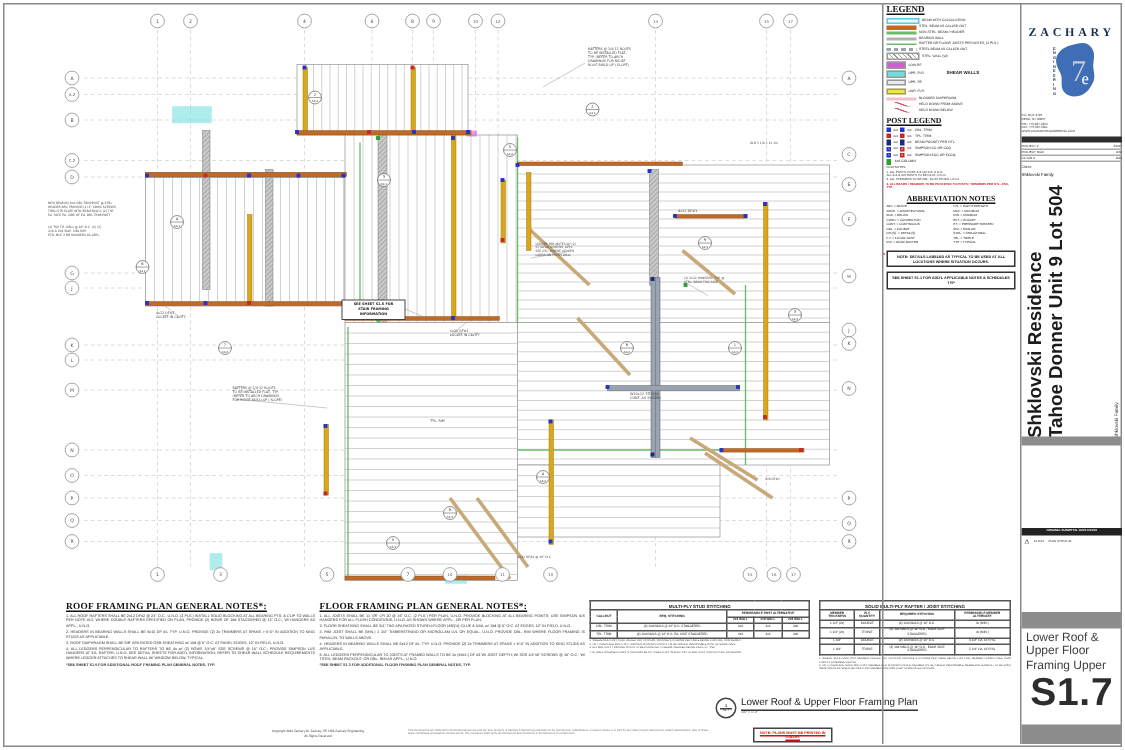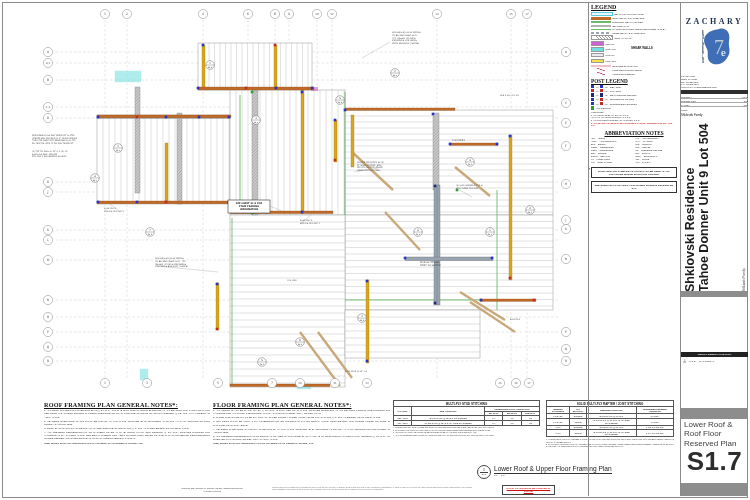--- a/index.html
+++ b/index.html
@@ -816,21 +816,21 @@
   <div class="gbar" style="top:291px;height:6px;"></div>
   <div class="sub-bar">ORIGINAL SUBMITTAL DATE 6/14/24</div>
   <div class="rev-row">
     <span class="tri">△<b>1</b></span>
     <span>10.8.24</span>
     <span>PLAN CHECK #1</span>
   </div>
   <div class="gbar" style="top:408px;height:11px;"></div>
   <div class="tb-title">
     <div>Lower Roof &amp;</div>
-    <div>Roof Floor</div>
-    <div>Reserved Plan</div>
+    <div>Upper Floor</div>
+    <div>Framing Upper</div>
   </div>
   <div class="tb-num">S1.7</div>
   <div class="gbar" style="top:483px;height:13px;"></div>
 
   <div class="vline" style="left:588px;"></div>
   <div class="vline" style="left:680px;"></div>
 </div>
 
 </body></html>

